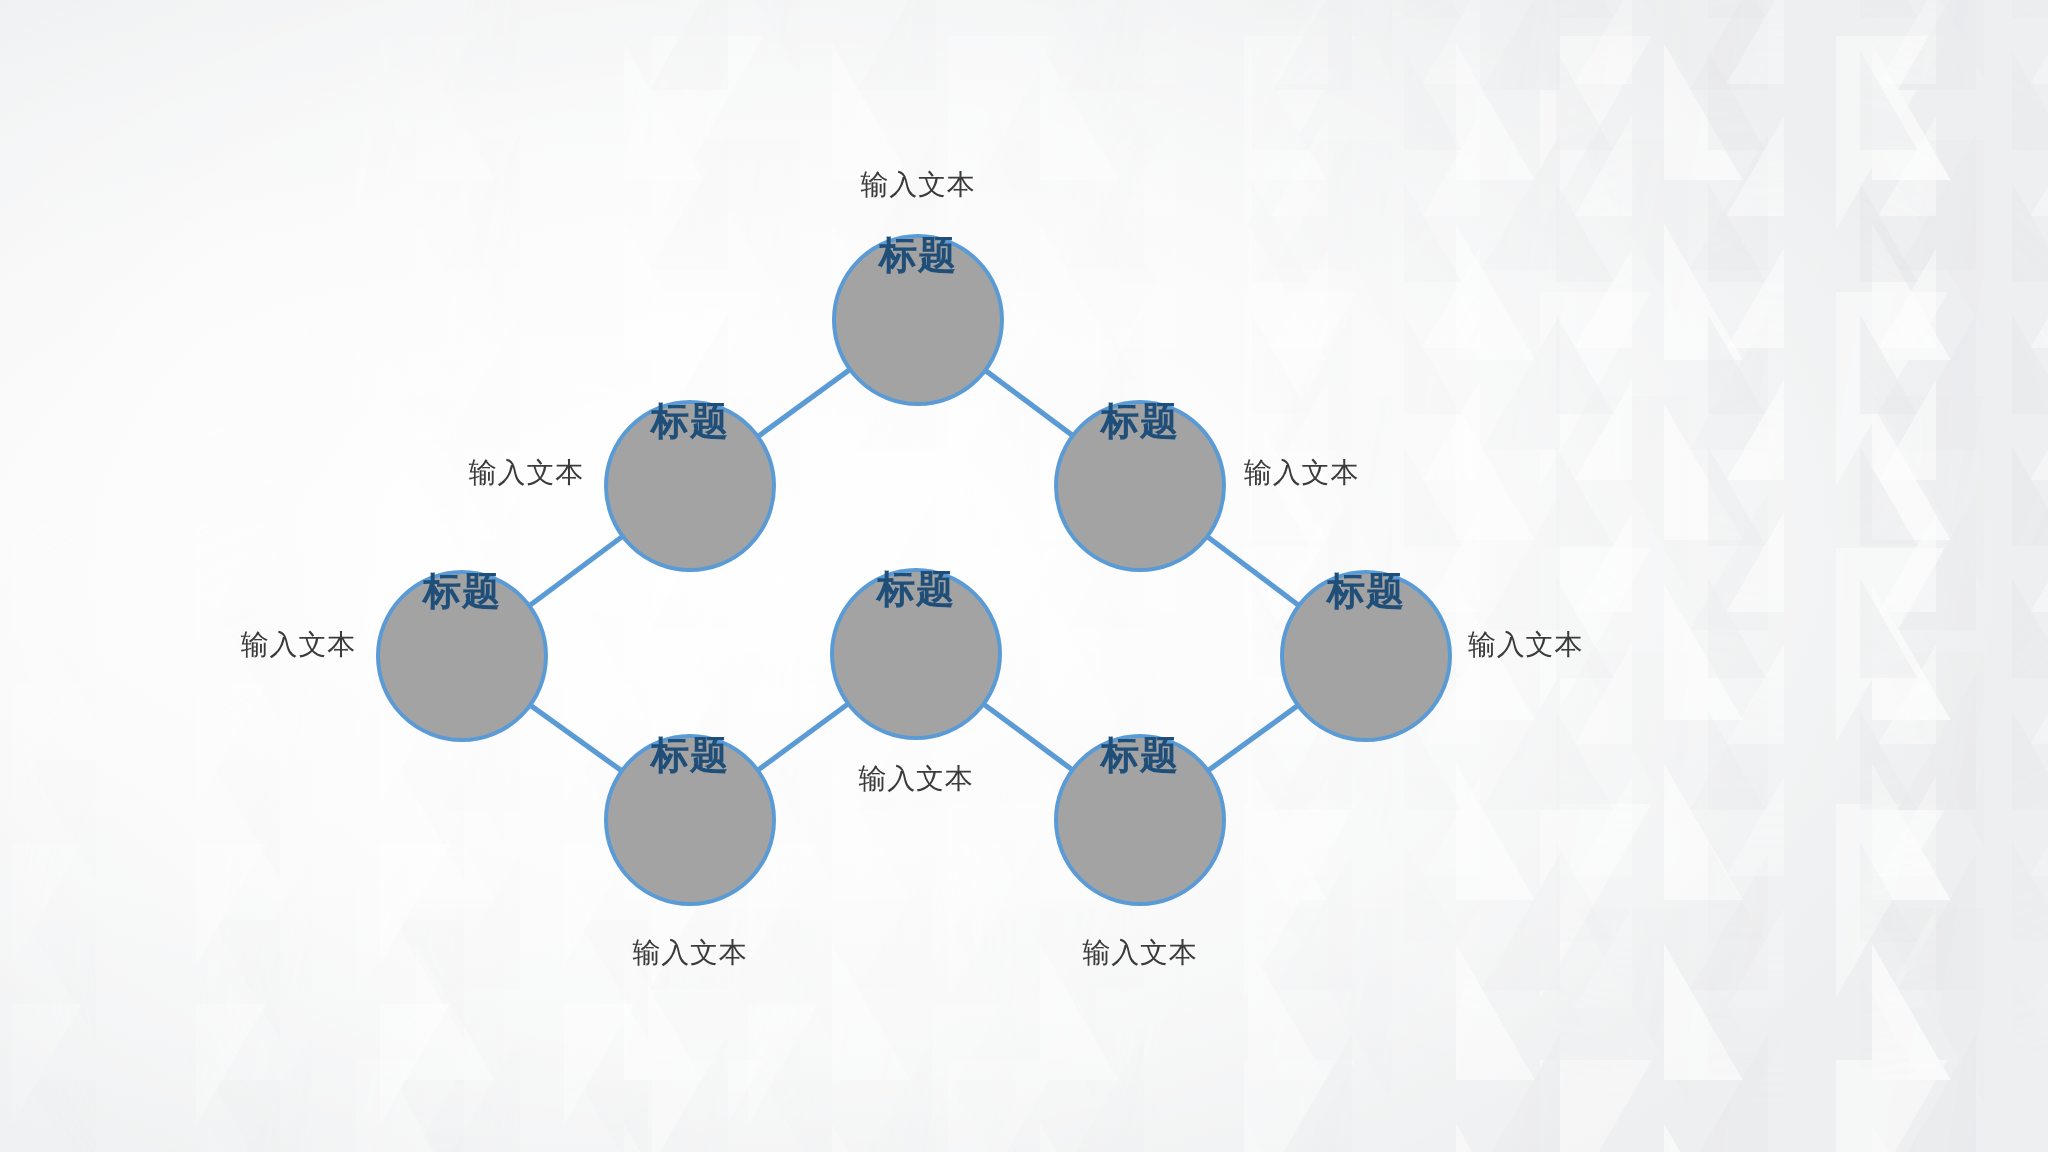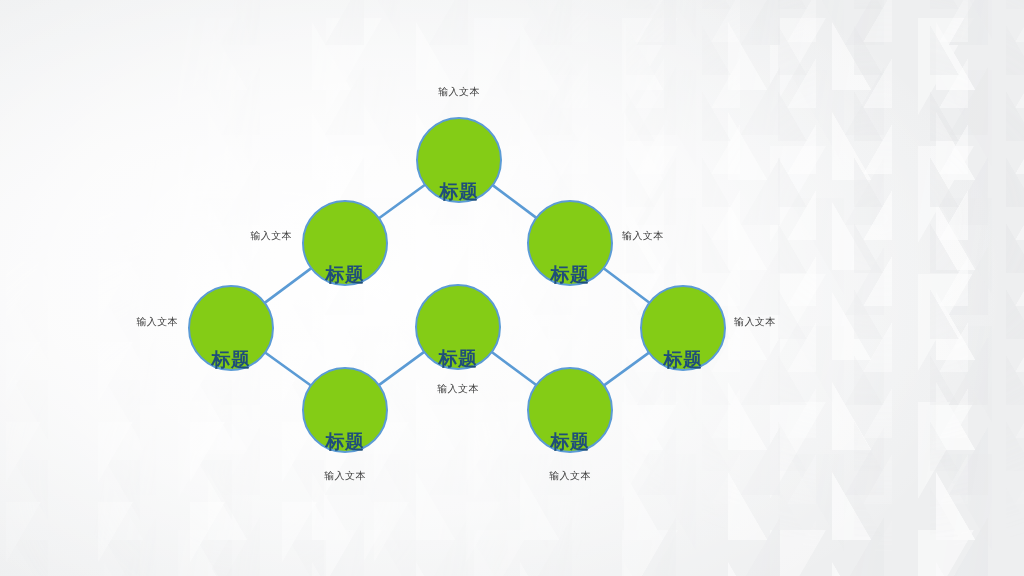--- a/index.html
+++ b/index.html
@@ -80,37 +80,37 @@
     height: 576px;
   }
   .node {
     position: absolute;
     width: 86px;
     height: 86px;
     margin-left: -43px;
     margin-top: -43px;
     border-radius: 50%;
     border: 2.6px solid #5b9bd5;
-    background: #84cc16;
+    background: #a3a3a3;
     box-sizing: border-box;
     display: flex;
-    align-items: flex-end;
+    align-items: flex-start;
     justify-content: center;
   }
   .node-label {
     font-size: 19px;
     font-weight: bold;
     color: #1f4e79;
     letter-spacing: 0.5px;
     line-height: 1;
     white-space: nowrap;
   }
   .cap {
     position: absolute;
-    font-size: 10px;
+    font-size: 14px;
     color: #3b3b3b;
     white-space: nowrap;
     line-height: 1;
     letter-spacing: 0.4px;
   }
   .cap.right-align { transform: translate(-100%, -50%); }
   .cap.left-align  { transform: translate(0, -50%); }
   .cap.center-align{ transform: translate(-50%, -50%); }
 </style>
 </head>

